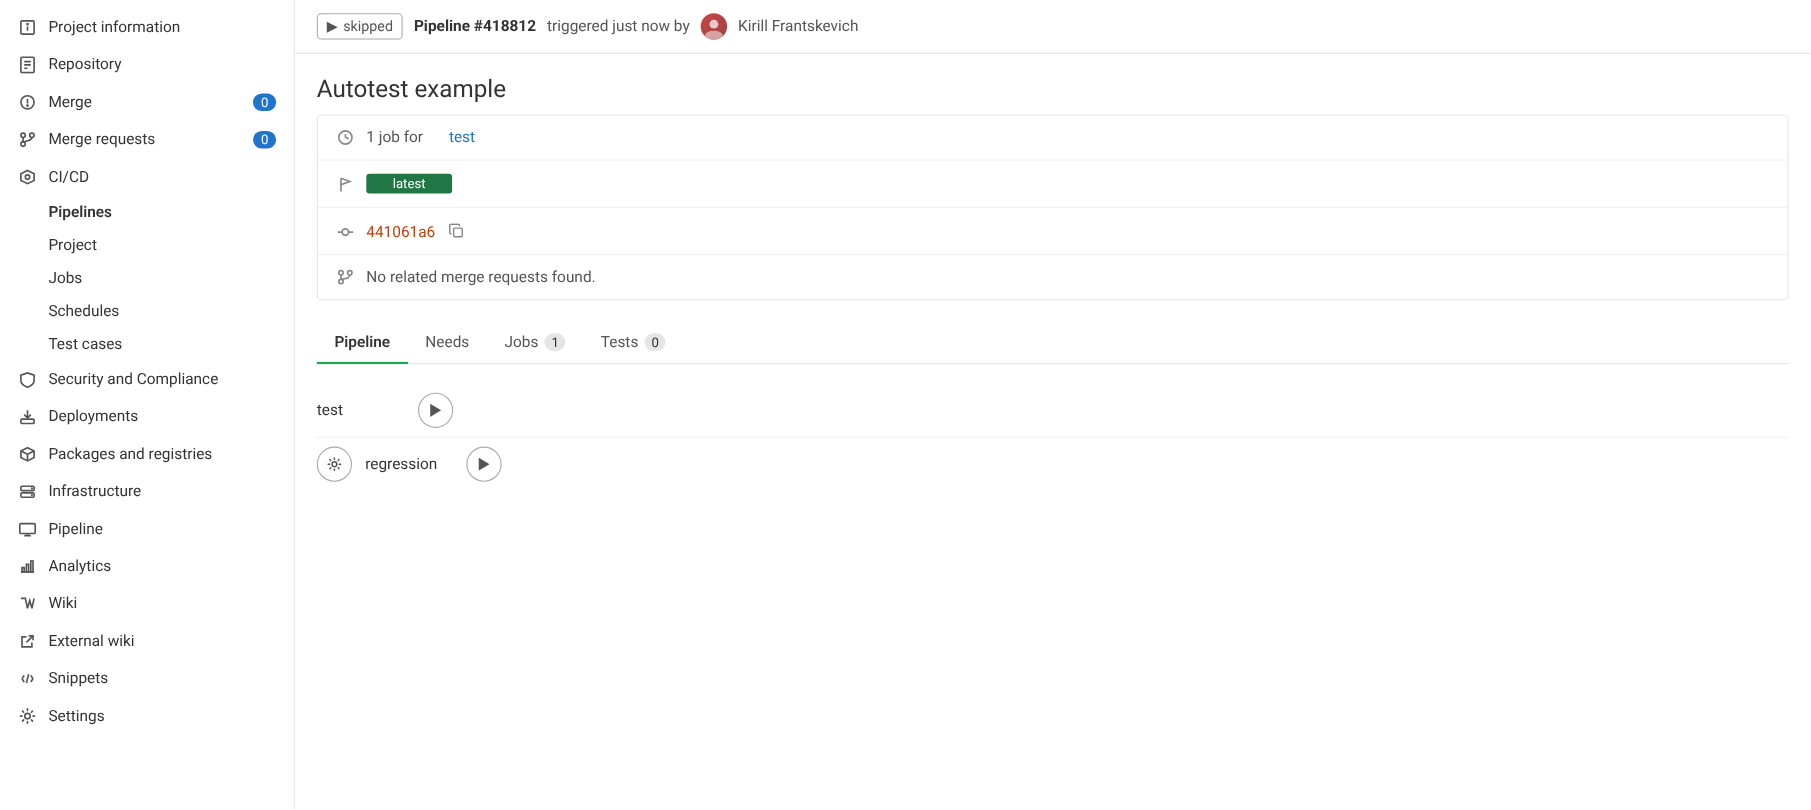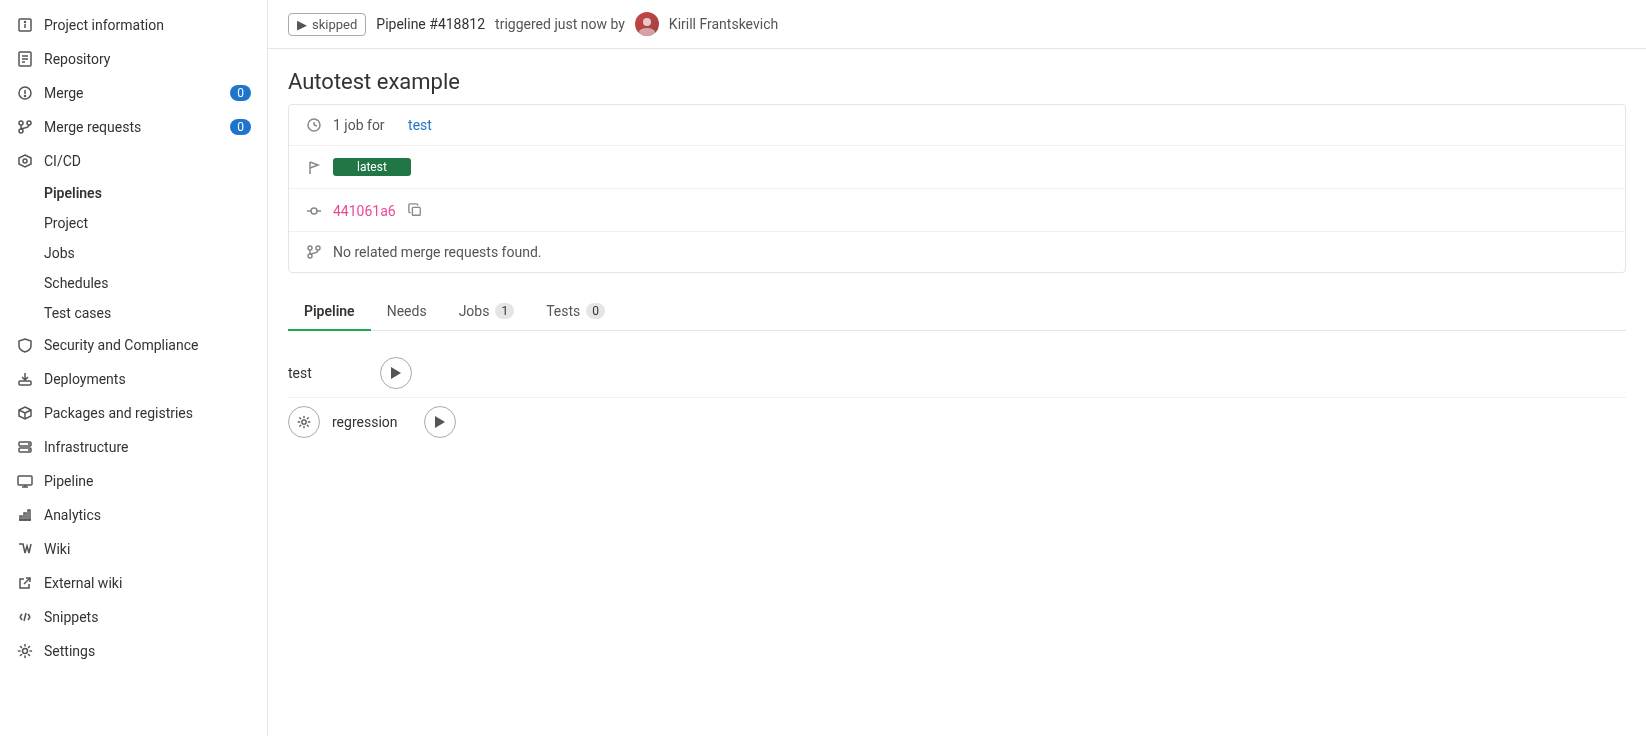--- a/index.html
+++ b/index.html
@@ -14,36 +14,36 @@
     .sidebar-sub-item { display: flex; align-items: center; padding: 7px 16px 7px 44px; cursor: pointer; color: #333; }
     .sidebar-sub-item.active { font-weight: 600; }
 
     
     .main { flex: 1; overflow-y: auto; padding: 0; }
 
     
     .pipeline-header { display: flex; align-items: center; padding: 12px 20px; border-bottom: 1px solid #e5e5e5; gap: 10px; }
     .skipped-badge { border: 1px solid #aaa; border-radius: 4px; padding: 3px 8px; font-size: 13px; color: #555; display: flex; align-items: center; gap: 5px; }
     .skipped-icon { color: #555; }
-    .pipeline-title { font-weight: 400; }
+    .pipeline-title { font-weight: 700; }
     .pipeline-subtitle { color: #555; }
     .avatar { width: 24px; height: 24px; border-radius: 50%; background: #c44; display: flex; align-items: center; justify-content: center; color: white; font-size: 10px; overflow: hidden; }
 
     
     .page-title-section { padding: 20px 20px 10px; }
     .page-title { font-size: 22px; font-weight: 400; color: #333; }
 
     
     .info-card { margin: 0 20px; border: 1px solid #e5e5e5; border-radius: 4px; }
     .info-row { display: flex; align-items: flex-end; padding: 12px 16px; gap: 10px; border-bottom: 1px solid #f0f0f0; color: #555; }
     .info-row:last-child { border-bottom: none; }
     .info-row .icon { color: #888; width: 18px; display: flex; align-items: center; justify-content: center; }
     .link { color: #1f75cb; text-decoration: none; }
     .latest-badge { background: #217645; color: white; border-radius: 3px; padding: 2px 24px; font-size: 12px; }
-    .commit-hash { color: #ec4899; font-size: 14px; }
+    .commit-hash { color: #c2410c; font-size: 14px; }
     .copy-btn { background: none; border: none; cursor: pointer; color: #888; padding: 2px; }
 
     
     .tabs-section { margin: 20px 20px 0; border-bottom: 1px solid #e5e5e5; display: flex; gap: 0; }
     .tab { padding: 10px 16px; cursor: pointer; color: #555; text-decoration: none; display: flex; align-items: center; gap: 6px; border-bottom: 2px solid transparent; margin-bottom: -1px; }
     .tab.active { color: #333; font-weight: 600; border-bottom: 2px solid #1aaa55; }
     .tab-count { background: #e5e5e5; border-radius: 10px; padding: 1px 6px; font-size: 12px; color: #333; }
 
     
     .pipeline-stage { margin: 20px 20px; }

